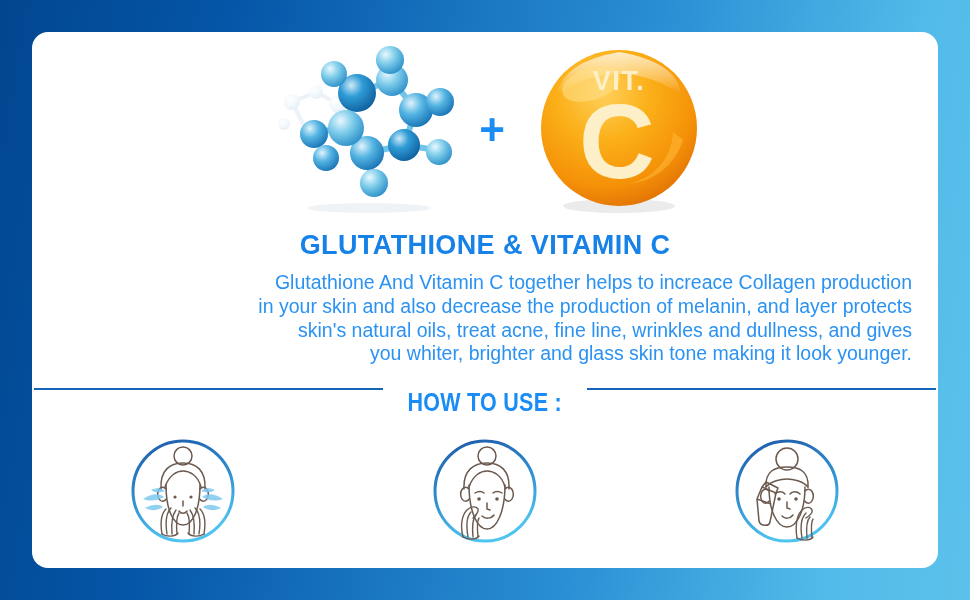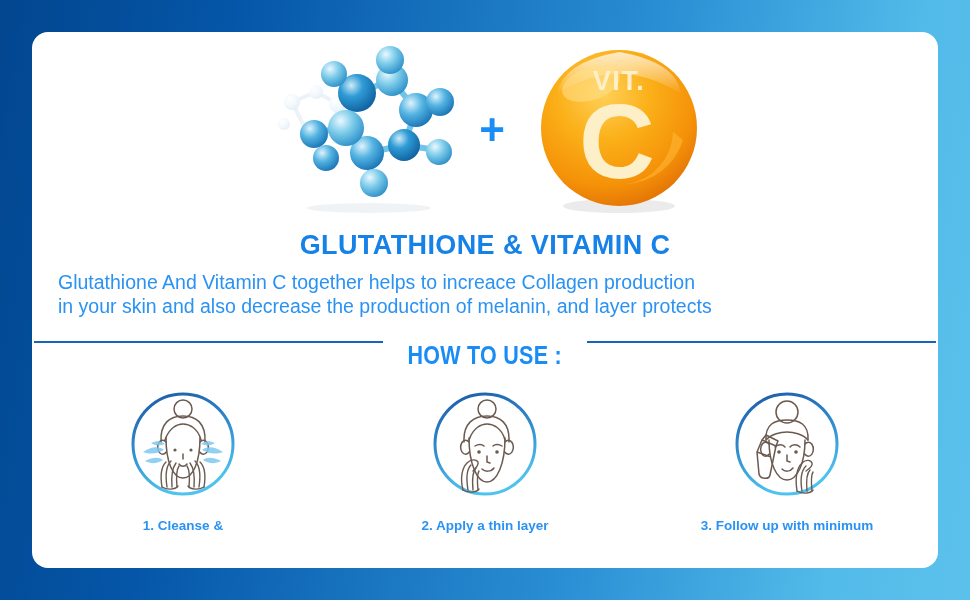--- a/index.html
+++ b/index.html
@@ -22,21 +22,21 @@
     color:#1a8cf5;font-size:44px;font-weight:700;line-height:40px;text-align:center;
   }
   .vitc{position:absolute;left:495px;top:4px;width:185px;height:185px;}
 
   
   .title{
     text-align:center;color:#1682e8;font-weight:800;
     font-size:27px;letter-spacing:.4px;margin:8px 16px 10px;
   }
   .desc{
-    text-align:left;color:#2a92f3;font-size:19.5px;line-height:1.22;
+    text-align:right;color:#2a92f3;font-size:19.5px;line-height:1.22;
     padding:0 26px;font-weight:400;
   }
   .desc span{display:block;white-space:nowrap;}
 
   
   .howrow{display:flex;align-items:flex-start;margin:22px 0 0;padding:0 2px;}
   .rule{flex:1;height:2px;background:#1565b8;}
   .howtxt{
     color:#1a8cf5;font-weight:800;font-size:25px;letter-spacing:.3px;
     padding:0 12px;transform:scaleX(.86);transform-origin:center;white-space:nowrap;
@@ -154,20 +154,22 @@
         <text x="92" y="54" text-anchor="middle" font-family="Liberation Sans, sans-serif" font-size="27" font-weight="700" fill="#fdf0c8" letter-spacing="1.5">VIT.</text>
         <text x="90" y="142" text-anchor="middle" font-family="Liberation Sans, sans-serif" font-size="105" font-weight="700" fill="#fdf0c8">C</text>
       </svg>
     </div>
 
     <div class="title">GLUTATHIONE &amp; VITAMIN C</div>
 
     <div class="desc">
       <span>Glutathione And Vitamin C together helps to increace Collagen production</span>
       <span>in your skin and also decrease the production of melanin, and layer protects</span>
+      <span>skin's natural oils, treat acne, fine line, wrinkles and dullness, and gives</span>
+      <span>you whiter, brighter and glass skin tone making it look younger.</span>
     </div>
 
     <div class="howrow">
       <div class="rule"></div>
       <div class="howtxt">HOW TO USE :</div>
       <div class="rule"></div>
     </div>
 
     <div class="steps">
 

